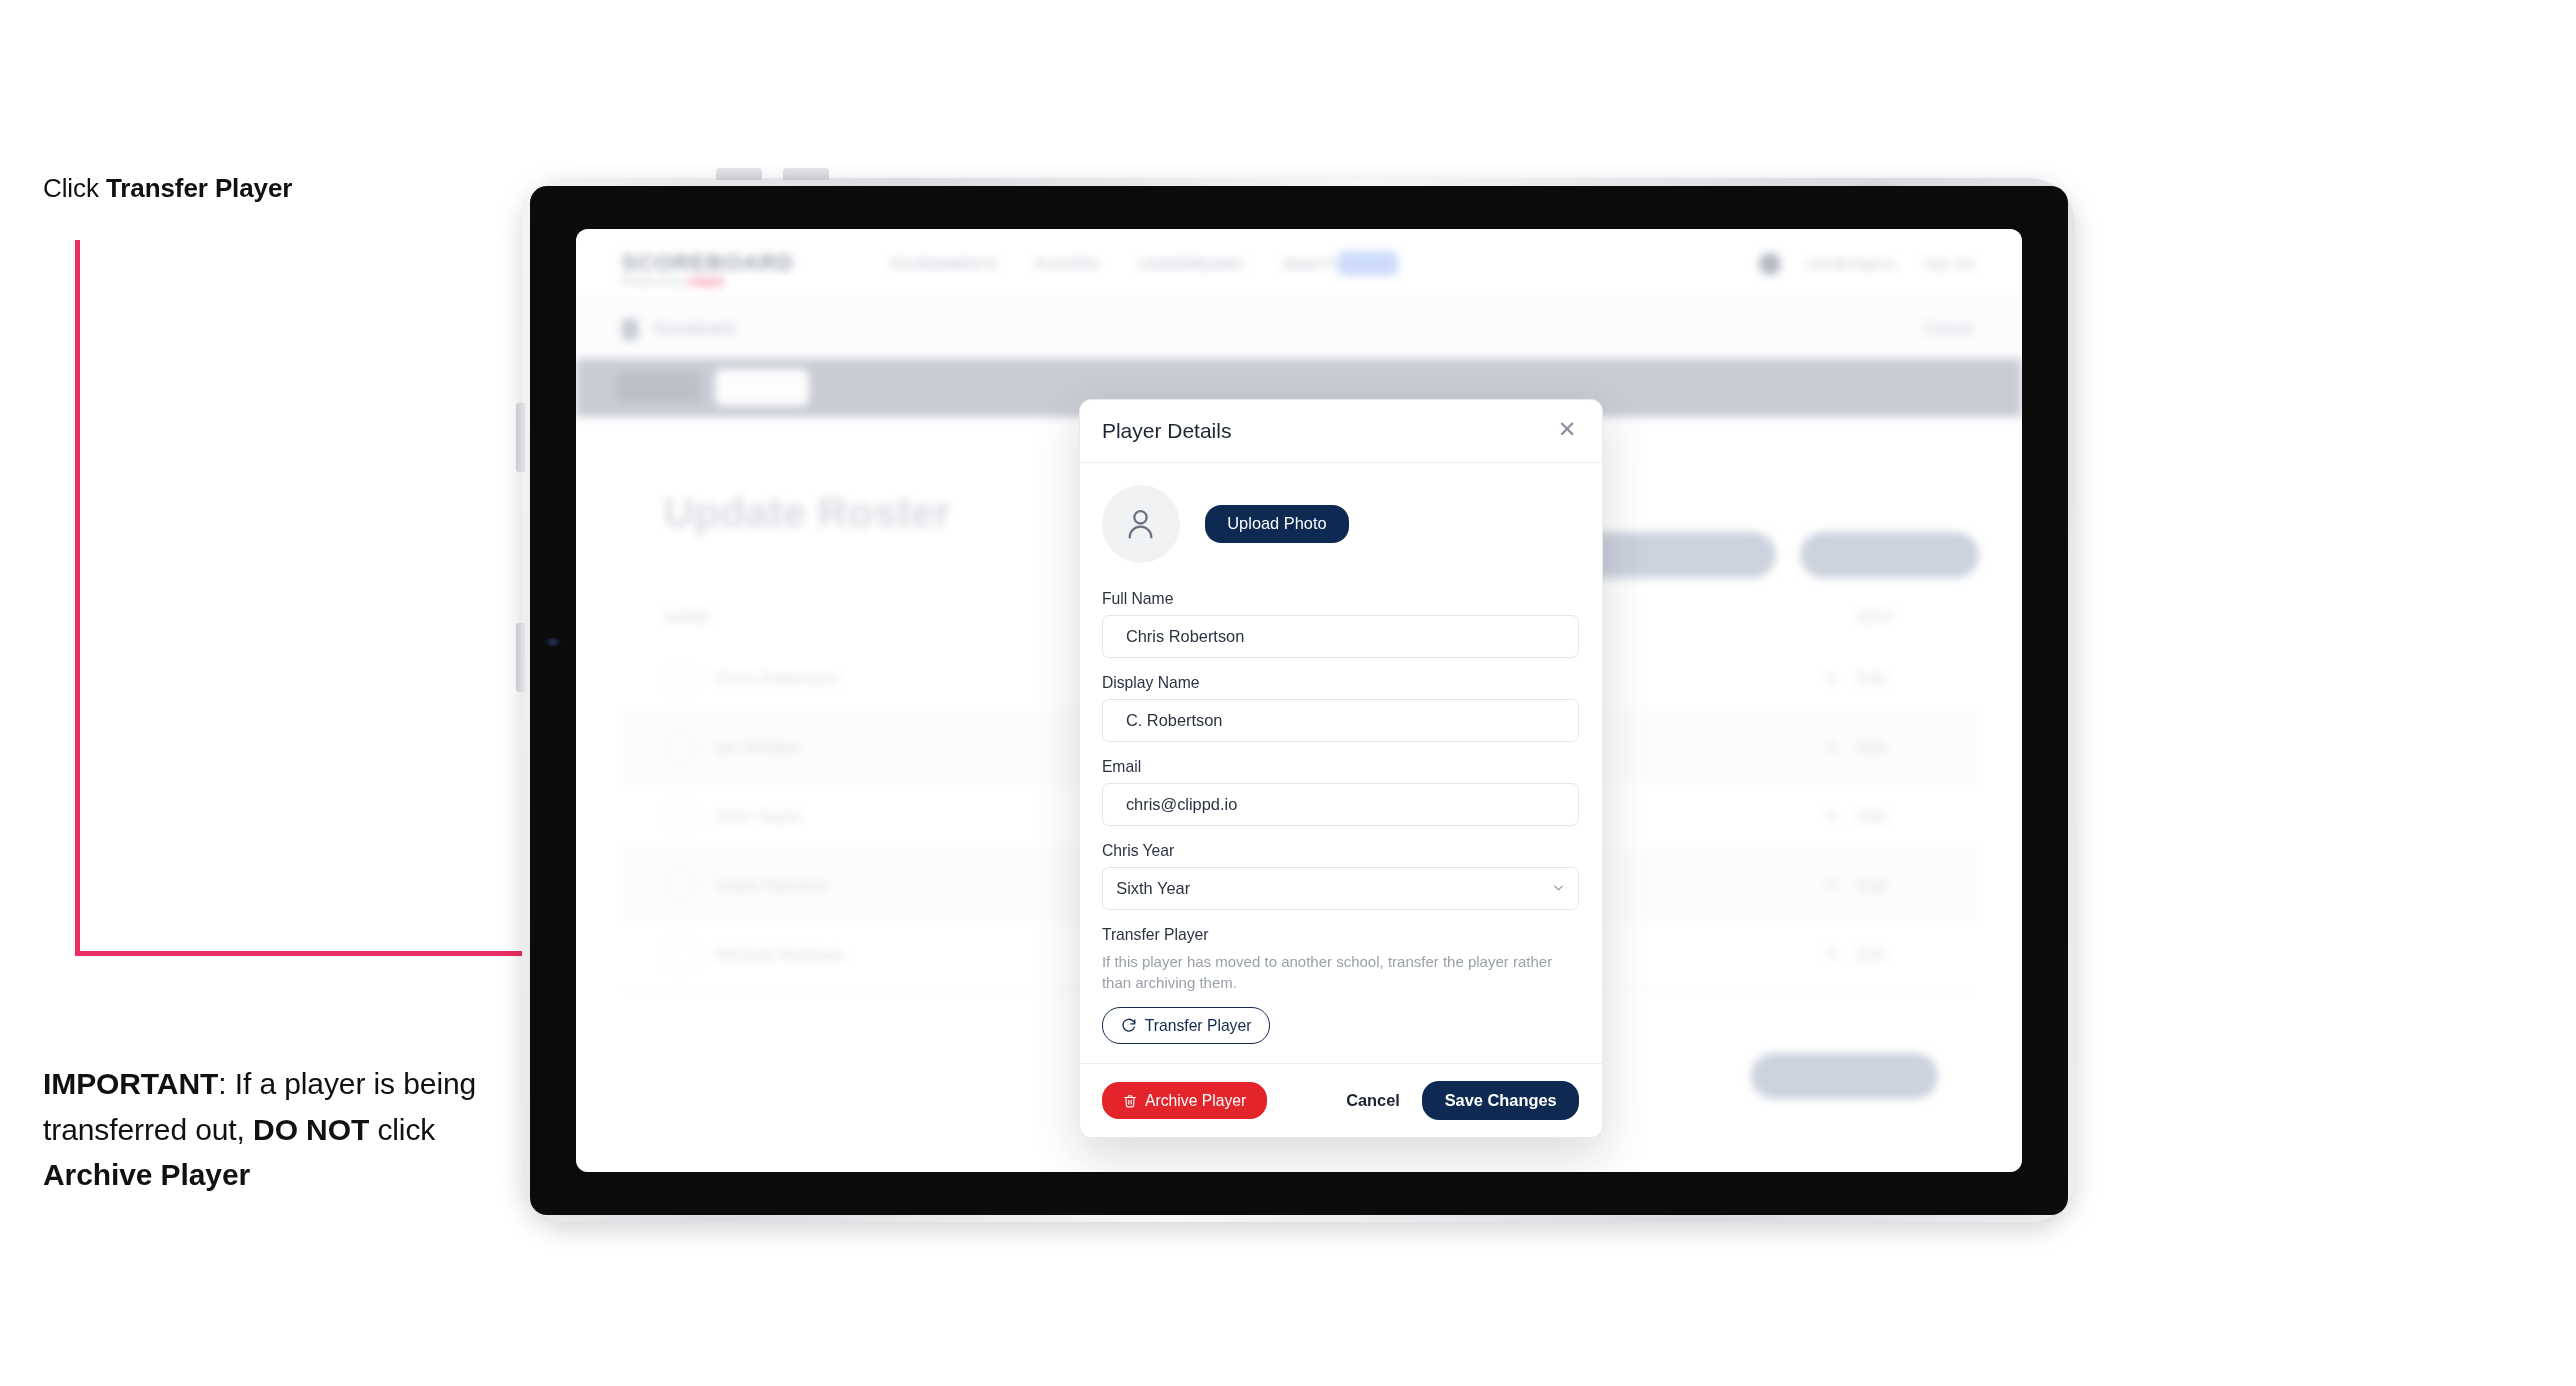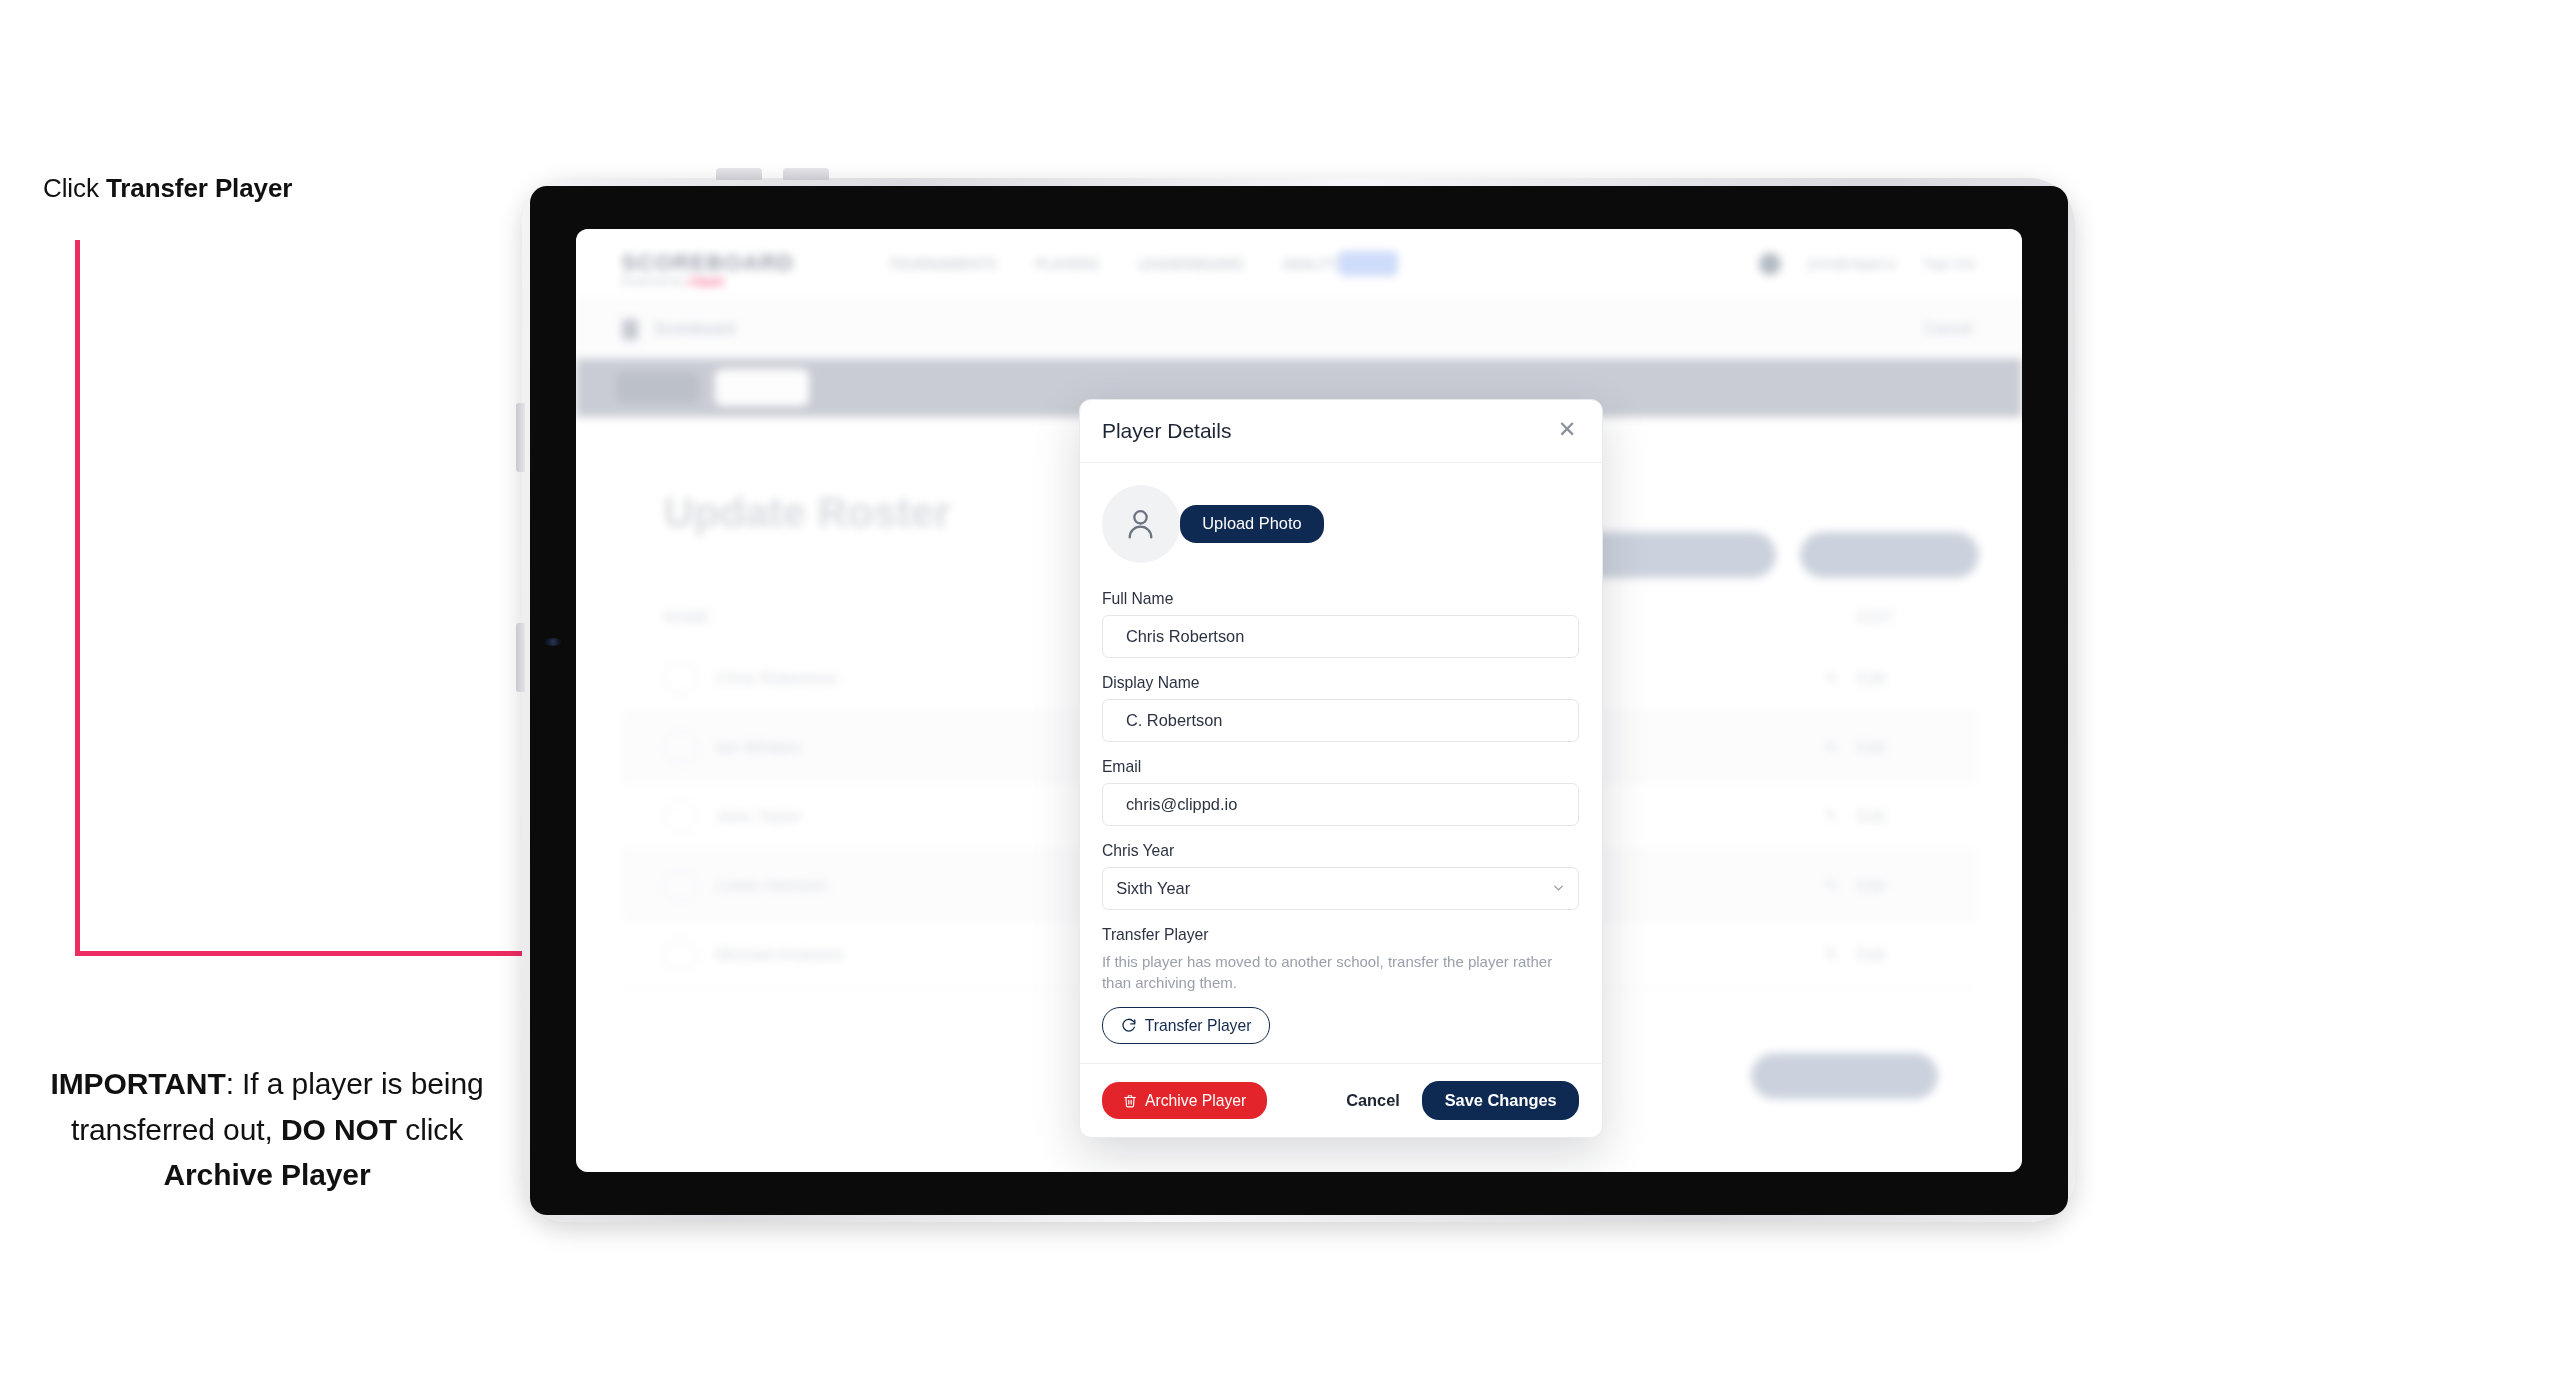--- a/index.html
+++ b/index.html
@@ -16,21 +16,21 @@
   .anno-top {
     position: absolute; left: 43px; top: 173px;
     font-size: 26px; color: #111111; letter-spacing: -0.1px;
     white-space: nowrap;
   }
   .anno-top b { font-weight: 700; }
 
   .anno-bottom {
     position: absolute; left: 43px; top: 1061px;
     font-size: 30px; line-height: 1.52; color: #111111;
-    width: 448px; letter-spacing: -0.1px; text-align: center;
+    width: 448px; letter-spacing: -0.1px;
   }
   .anno-bottom b { font-weight: 700; }
 
   
   .ptr-v {
     position: absolute; left: 75px; top: 240px;
     width: 5.2px; height: 716px; background: #EC2D62;
   }
   .ptr-h {
     position: absolute; left: 75px; top: 951px;
@@ -131,21 +131,21 @@
     display:flex; align-items:center; padding:0 22.4px;
   }
   .modal-title { font-size:21px; color:#1d2433; font-weight:400; }
   .modal-x {
     position:absolute; right:19.4px; top:50%; transform:translateY(-50%);
     width:30px; height:30px; display:flex; align-items:center; justify-content:center;
     font-size:22.4px; color:#8b909b; cursor:pointer; line-height:1;
   }
   .modal-body { padding: 22.4px 22.4px 16.4px 22.4px; }
 
-  .photo-row { display:flex; align-items:center; margin-bottom:27px; }
+  .photo-row { display:flex; align-items:center; gap:25px; margin-bottom:27px; }
   .avatar-big {
     width:78px; height:78px; border-radius:50%; background:#f1f2f4;
     display:flex; align-items:center; justify-content:center;
   }
   .upload-btn {
     background:#0e2a52; color:#fff; border:none; border-radius:16.4px;
     padding:9.7px 22.4px; font-size:16.4px; font-family:"Liberation Sans", sans-serif; cursor:pointer;
   }
 
   .fgroup { margin-bottom: 16.4px; }

